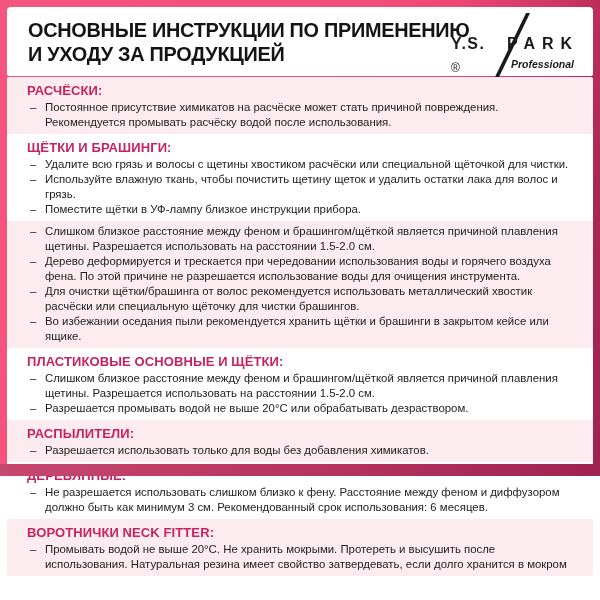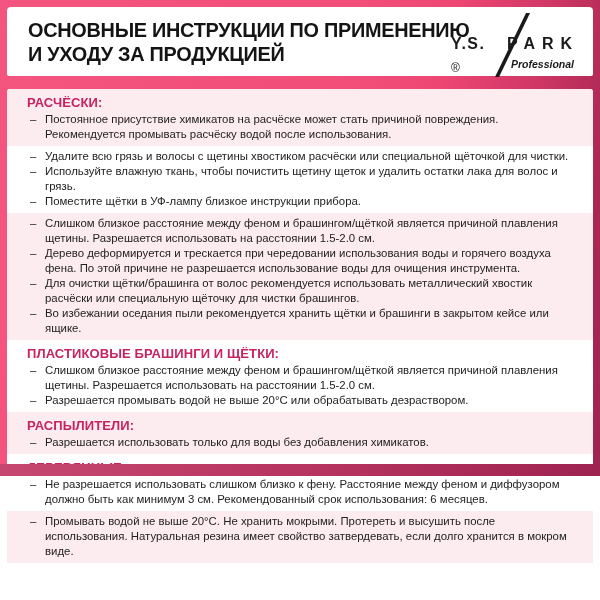--- a/index.html
+++ b/index.html
@@ -45,21 +45,21 @@
     transform-origin: left top;
     white-space: nowrap;
   }
   .logo {
     position: absolute;
     right: 10px; top: 6px;
     width: 140px; height: 64px;
   }
   .content-card {
     position: absolute;
-    left: 7px; top: 89px;
+    left: 7px; top: 77px;
     width: 586px; height: 499px;
     background: #ffffff;
     border-radius: 3px;
     overflow: hidden;
     box-sizing: border-box;
   }
   .section {
     padding: 3px 14px 4px 20px;
     box-sizing: border-box;
   }
@@ -118,20 +118,21 @@
         <div class="section">
           <span class="section-heading">РАСЧЁСКИ:</span>
           <ul class="bullets">
             <li>
               <span class="dash">–</span>
               <span class="bullet-text">Постоянное присутствие химикатов на расчёске может стать причиной повреждения. Рекомендуется промывать расчёску водой после использования.</span>
             </li>
           </ul>
         </div>
         <div class="section">
+          <span class="section-heading">ЩЁТКИ И БРАШИНГИ:</span>
           <ul class="bullets">
             <li>
               <span class="dash">–</span>
               <span class="bullet-text">Удалите всю грязь и волосы с щетины хвостиком расчёски или специальной щёточкой для чистки.</span>
             </li>
             <li>
               <span class="dash">–</span>
               <span class="bullet-text">Используйте влажную ткань, чтобы почистить щетину щеток и удалить остатки лака для волос и грязь.</span>
             </li>
             <li>
@@ -154,21 +155,21 @@
               <span class="dash">–</span>
               <span class="bullet-text">Для очистки щётки/брашинга от волос рекомендуется использовать металлический хвостик расчёски или специальную щёточку для чистки брашингов.</span>
             </li>
             <li>
               <span class="dash">–</span>
               <span class="bullet-text">Во избежании оседания пыли рекомендуется хранить щётки и брашинги в закрытом кейсе или ящике.</span>
             </li>
           </ul>
         </div>
         <div class="section">
-          <span class="section-heading">ПЛАСТИКОВЫЕ БРАШИНГИ И ЩЁТКИ:</span>
+          <span class="section-heading">ПЛАСТИКОВЫЕ ОСНОВНЫЕ И ЩЁТКИ:</span>
           <ul class="bullets">
             <li>
               <span class="dash">–</span>
               <span class="bullet-text">Слишком близкое расстояние между феном и брашингом/щёткой является причиной плавления щетины. Разрешается использовать на расстоянии 1.5-2.0 см.</span>
             </li>
             <li>
               <span class="dash">–</span>
               <span class="bullet-text">Разрешается промывать водой не выше 20°C или обрабатывать дезраствором.</span>
             </li>
           </ul>
@@ -185,20 +186,21 @@
         <div class="section">
           <span class="section-heading">ДЕРЕВЯННЫЕ:</span>
           <ul class="bullets">
             <li>
               <span class="dash">–</span>
               <span class="bullet-text">Не разрешается использовать слишком близко к фену. Расстояние между феном и диффузором должно быть как минимум 3 см. Рекомендованный срок использования: 6 месяцев.</span>
             </li>
           </ul>
         </div>
         <div class="section">
+          <span class="section-heading">ВОРОТНИЧКИ NECK FITTER:</span>
           <ul class="bullets">
             <li>
               <span class="dash">–</span>
               <span class="bullet-text">Промывать водой не выше 20°C. Не хранить мокрыми. Протереть и высушить после использования. Натуральная резина имеет свойство затвердевать, если долго хранится в мокром виде.</span>
             </li>
           </ul>
         </div>
       </div>
   </div>
 

